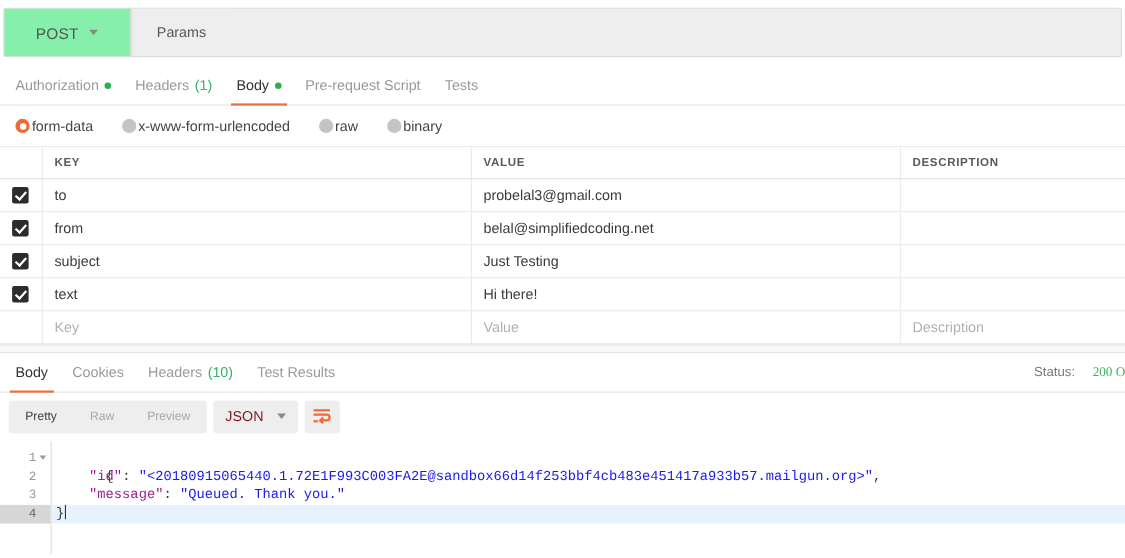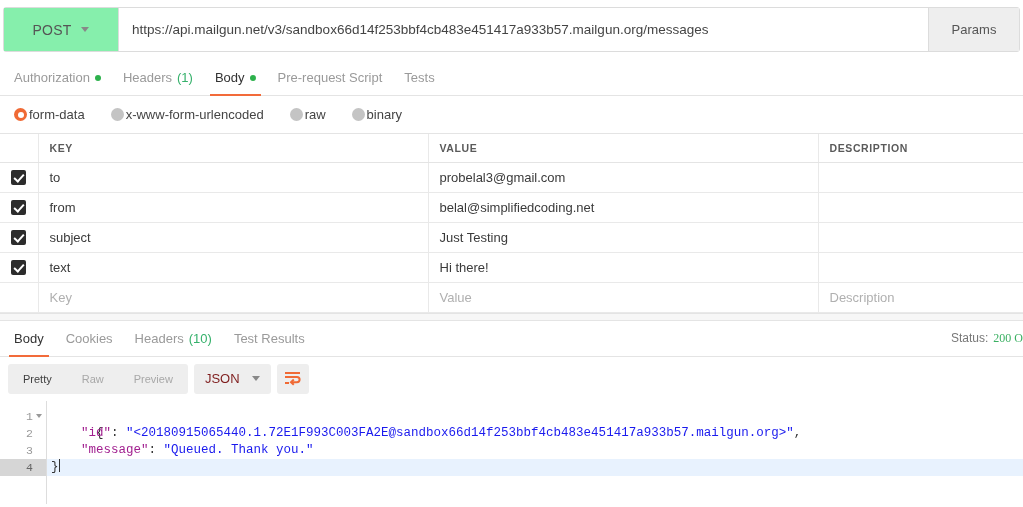--- a/index.html
+++ b/index.html
@@ -235,21 +235,21 @@
     height: 2px;
     background: #f26b3a;
   }
   .status-wrap {
     position: absolute;
     right: 0;
     top: 0;
     height: 100%;
     display: flex;
     align-items: center;
-    gap: 5px;
+    gap: 16px;
     font-size: 12px;
     white-space: nowrap;
   }
   .status-label { color: #777777; }
   .status-value { color: #3ab062; font-family: Liberation Serif, serif; }
 
   
   .resp-toolbar {
     display: flex;
     align-items: center;
@@ -354,21 +354,20 @@
   }
 </style>
 </head>
 <body>
 
 <div class="url-bar">
   <div class="method-box">
     <span class="method-label">POST</span>
     <span class="caret"></span>
   </div>
-  <div class="url-input">https://api.mailgun.net/v3/sandbox66d14f253bbf4cb483e451417a933b57.mailgun.org/messages</div>
   <div class="params-btn">Params</div>
 </div>
 
 <div class="req-tabs">
   <div class="req-tab">
     <span>Authorization</span>
     <span class="dot-green"></span>
   </div>
   <div class="req-tab">
     <span>Headers</span>

